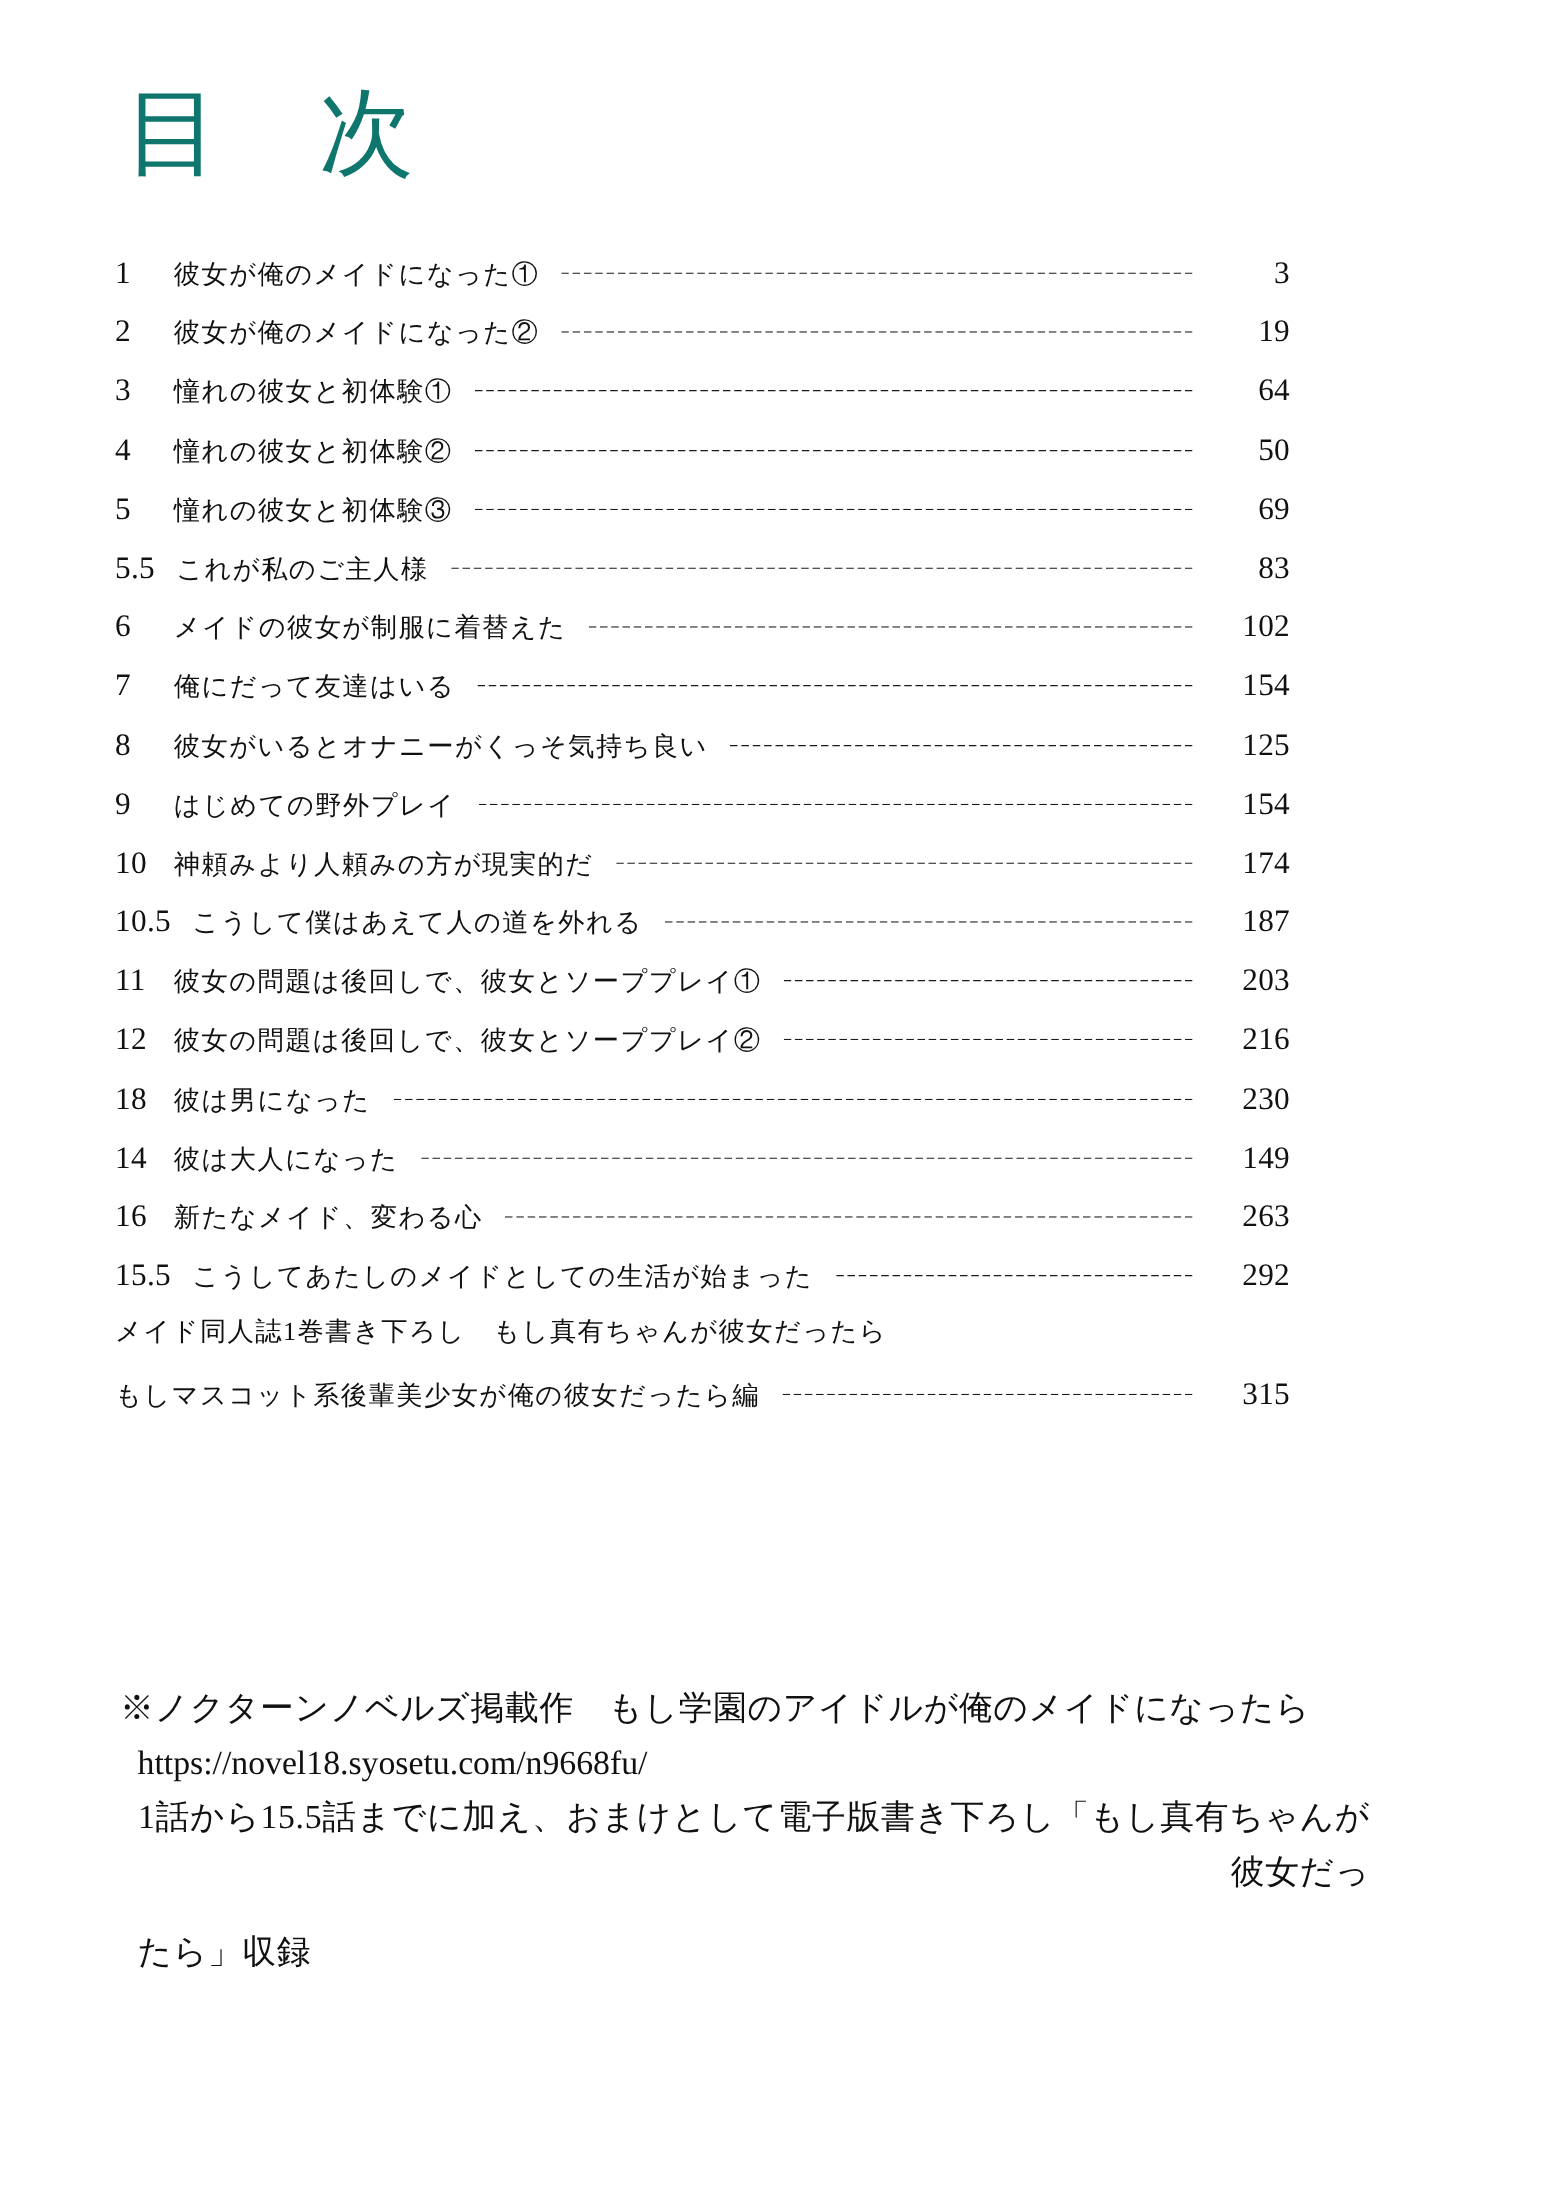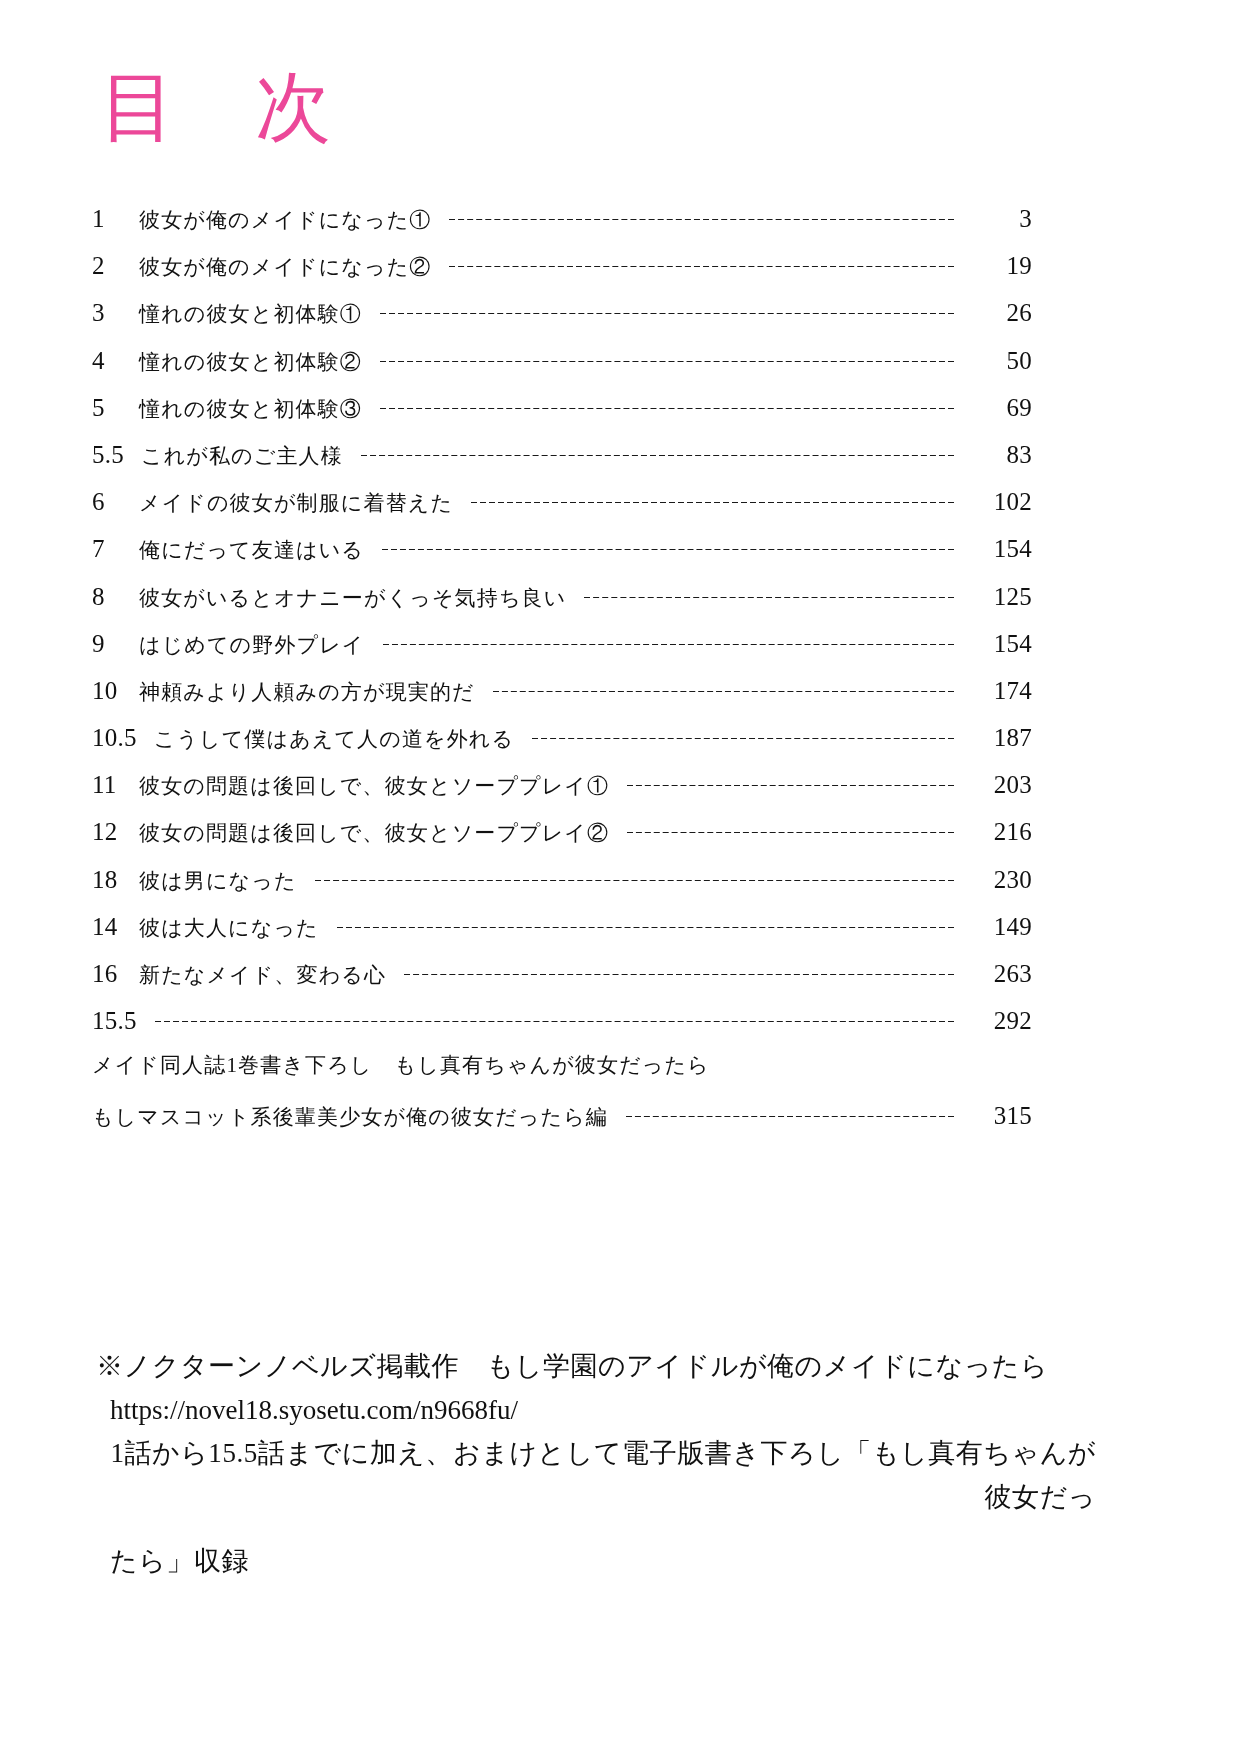--- a/index.html
+++ b/index.html
@@ -26,21 +26,21 @@
   
   .toc-title {
     position: absolute;
     left: 100px;
     top: 68px;
     font-size: 76px;
     line-height: 1.05;
     letter-spacing: 0.02em;
     font-weight: 400;
     white-space: pre;
-    color: #ec4899;
+    color: #0f766e;
   }
 
   
   .toc-list {
     position: absolute;
     left: 92px;
     top: 206px;
     width: 940px;
   }
   .toc-row {
@@ -134,21 +134,21 @@
       <div class="toc-row">
         <span class="toc-num">2</span>
         <span class="toc-label">彼女が俺のメイドになった②</span>
         <span class="toc-leader"></span>
         <span class="toc-page">19</span>
       </div>
       <div class="toc-row">
         <span class="toc-num">3</span>
         <span class="toc-label">憧れの彼女と初体験①</span>
         <span class="toc-leader"></span>
-        <span class="toc-page">26</span>
+        <span class="toc-page">64</span>
       </div>
       <div class="toc-row">
         <span class="toc-num">4</span>
         <span class="toc-label">憧れの彼女と初体験②</span>
         <span class="toc-leader"></span>
         <span class="toc-page">50</span>
       </div>
       <div class="toc-row">
         <span class="toc-num">5</span>
         <span class="toc-label">憧れの彼女と初体験③</span>
@@ -222,20 +222,21 @@
         <span class="toc-page">149</span>
       </div>
       <div class="toc-row">
         <span class="toc-num">16</span>
         <span class="toc-label">新たなメイド、変わる心</span>
         <span class="toc-leader"></span>
         <span class="toc-page">263</span>
       </div>
       <div class="toc-row">
         <span class="toc-num wide">15.5</span>
+        <span class="toc-label">こうしてあたしのメイドとしての生活が始まった</span>
         <span class="toc-leader"></span>
         <span class="toc-page">292</span>
       </div>
       <div class="toc-row plain">
         <span class="toc-label">メイド同人誌1巻書き下ろし　もし真有ちゃんが彼女だったら</span>
         <span class="toc-leader none"></span>
         <span class="toc-page"></span>
       </div>
       <div class="toc-row plain">
         <span class="toc-label">もしマスコット系後輩美少女が俺の彼女だったら編</span>

